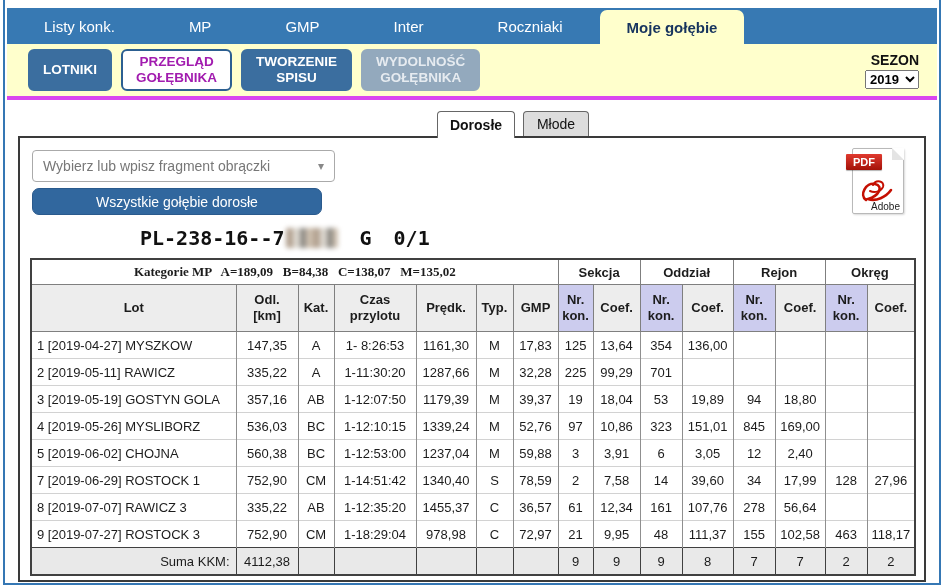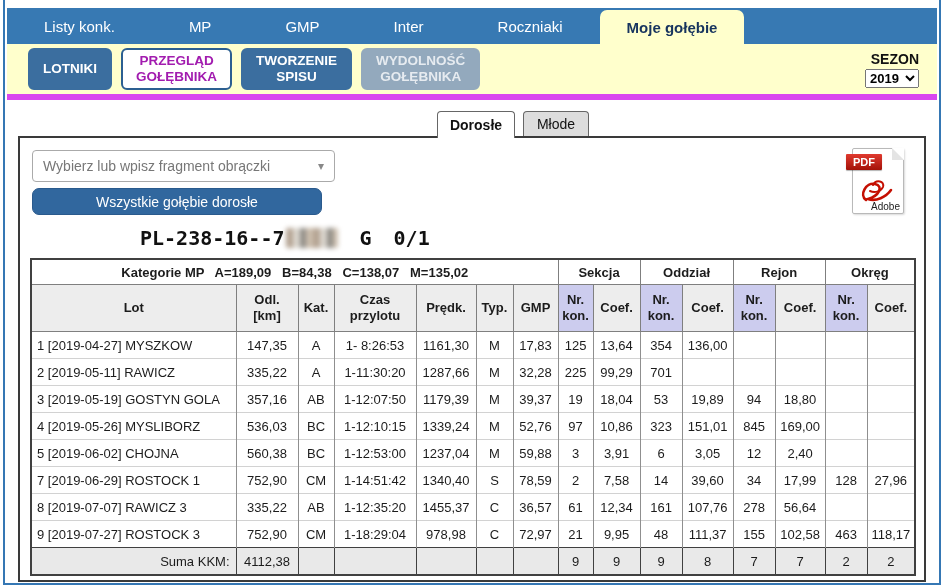--- a/index.html
+++ b/index.html
@@ -22,21 +22,21 @@
     color:#ffffff;font-size:15px;display:flex;align-items:center;
     padding:0 37px;cursor:pointer;white-space:nowrap;
   }
   .nav-item.active{
     background:#ffffcc;color:#17345e;font-weight:bold;
     border-radius:7px 7px 0 0;margin-top:2px;padding:0 27px;
   }
   
   .toolbar{
     position:absolute;left:7px;right:7px;top:44px;height:56px;
-    background:#ffffcc;border-bottom:6px solid #d946ef;
+    background:#ffffcc;border-bottom:4px solid #d946ef;
     display:flex;align-items:center;padding-left:21px;box-sizing:border-box;z-index:1;
   }
   .tb-btn{
     height:42px;margin-right:9px;padding:0 13px;box-sizing:border-box;
     background:#3b6e9f;color:#ffffff;border:2px solid #3b6e9f;border-radius:6px;
     font-weight:bold;font-size:13.5px;line-height:1.2;text-align:center;
     display:flex;align-items:center;justify-content:center;white-space:pre-line;cursor:pointer;
   }
   .tb-btn.active{background:#ffffff;color:#a21caf;border:2px solid #2c5f91;}
   .tb-btn.disabled{background:#93a9bd;color:#e6ebf0;border-color:#93a9bd;cursor:default;}
@@ -81,21 +81,21 @@
   .ring-gap{display:inline-block;width:22px;}
   
   .race-table{
     position:absolute;left:10px;top:120px;width:884px;
     border-collapse:collapse;table-layout:fixed;font-size:13px;color:#1c1c1c;
     border:2px solid #404040;
   }
   .race-table th,.race-table td{overflow:hidden;}
   .race-table thead th{border:1px solid #7f7f7f;font-weight:bold;}
   .race-table .group-row th{background:#ffffff;height:22px;}
-  .race-table .group-row th.cat-head{white-space:pre;}
+  .race-table .group-row th.cat-head{white-space:pre;font-family:Liberation Serif, serif;}
   .race-table .cols-row th{background:#ededed;height:44px;white-space:pre-line;text-align:center;line-height:1.25;}
   .race-table .cols-row th.nr{background:#ccccee;}
   .race-table tbody td{
     border-left:1px solid #8f8f8f;border-right:1px solid #8f8f8f;border-top:1px solid #d2d2d2;
     height:24px;text-align:center;white-space:pre;
   }
   .race-table tbody td.lot{text-align:left;padding-left:5px;}
   .race-table tfoot td{
     background:#e9e9e9;border:1px solid #404040;height:24px;text-align:center;
   }

